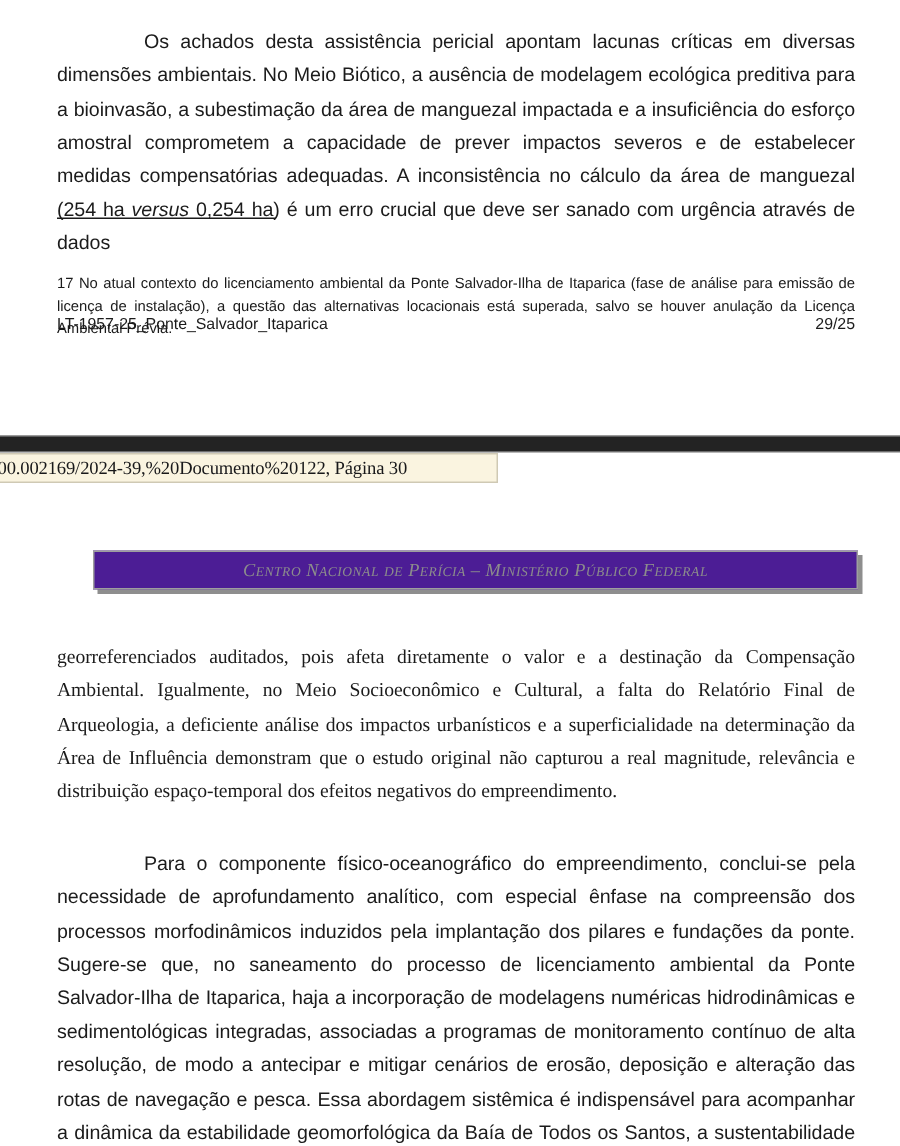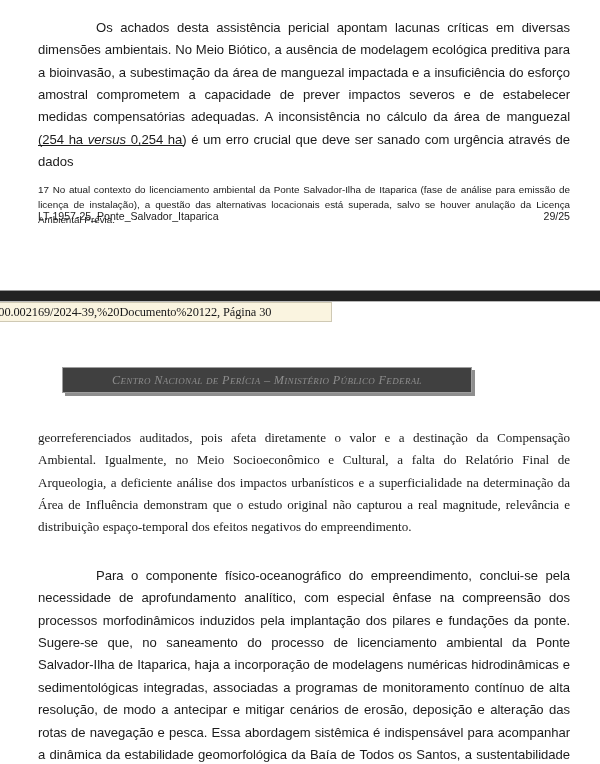--- a/index.html
+++ b/index.html
@@ -115,23 +115,23 @@
     color: #18181a;
     padding-left: 4px;
     letter-spacing: -0.1px;
   }
 
   
   .header-band {
     position: absolute;
     left: 62px;
     top: 367px;
-    width: 410px;
+    width: 510px;
     height: 26px;
-    background: #404040;
+    background: #4c1d95;
     border: 1.4px solid #9e9e9e;
     box-sizing: border-box;
     box-shadow: 3px 3px 0 0 #8e8e8e;
     display: flex;
     align-items: center;
     justify-content: center;
   }
   .header-band-text {
     font-family: "Liberation Serif", serif;
     font-style: italic;

